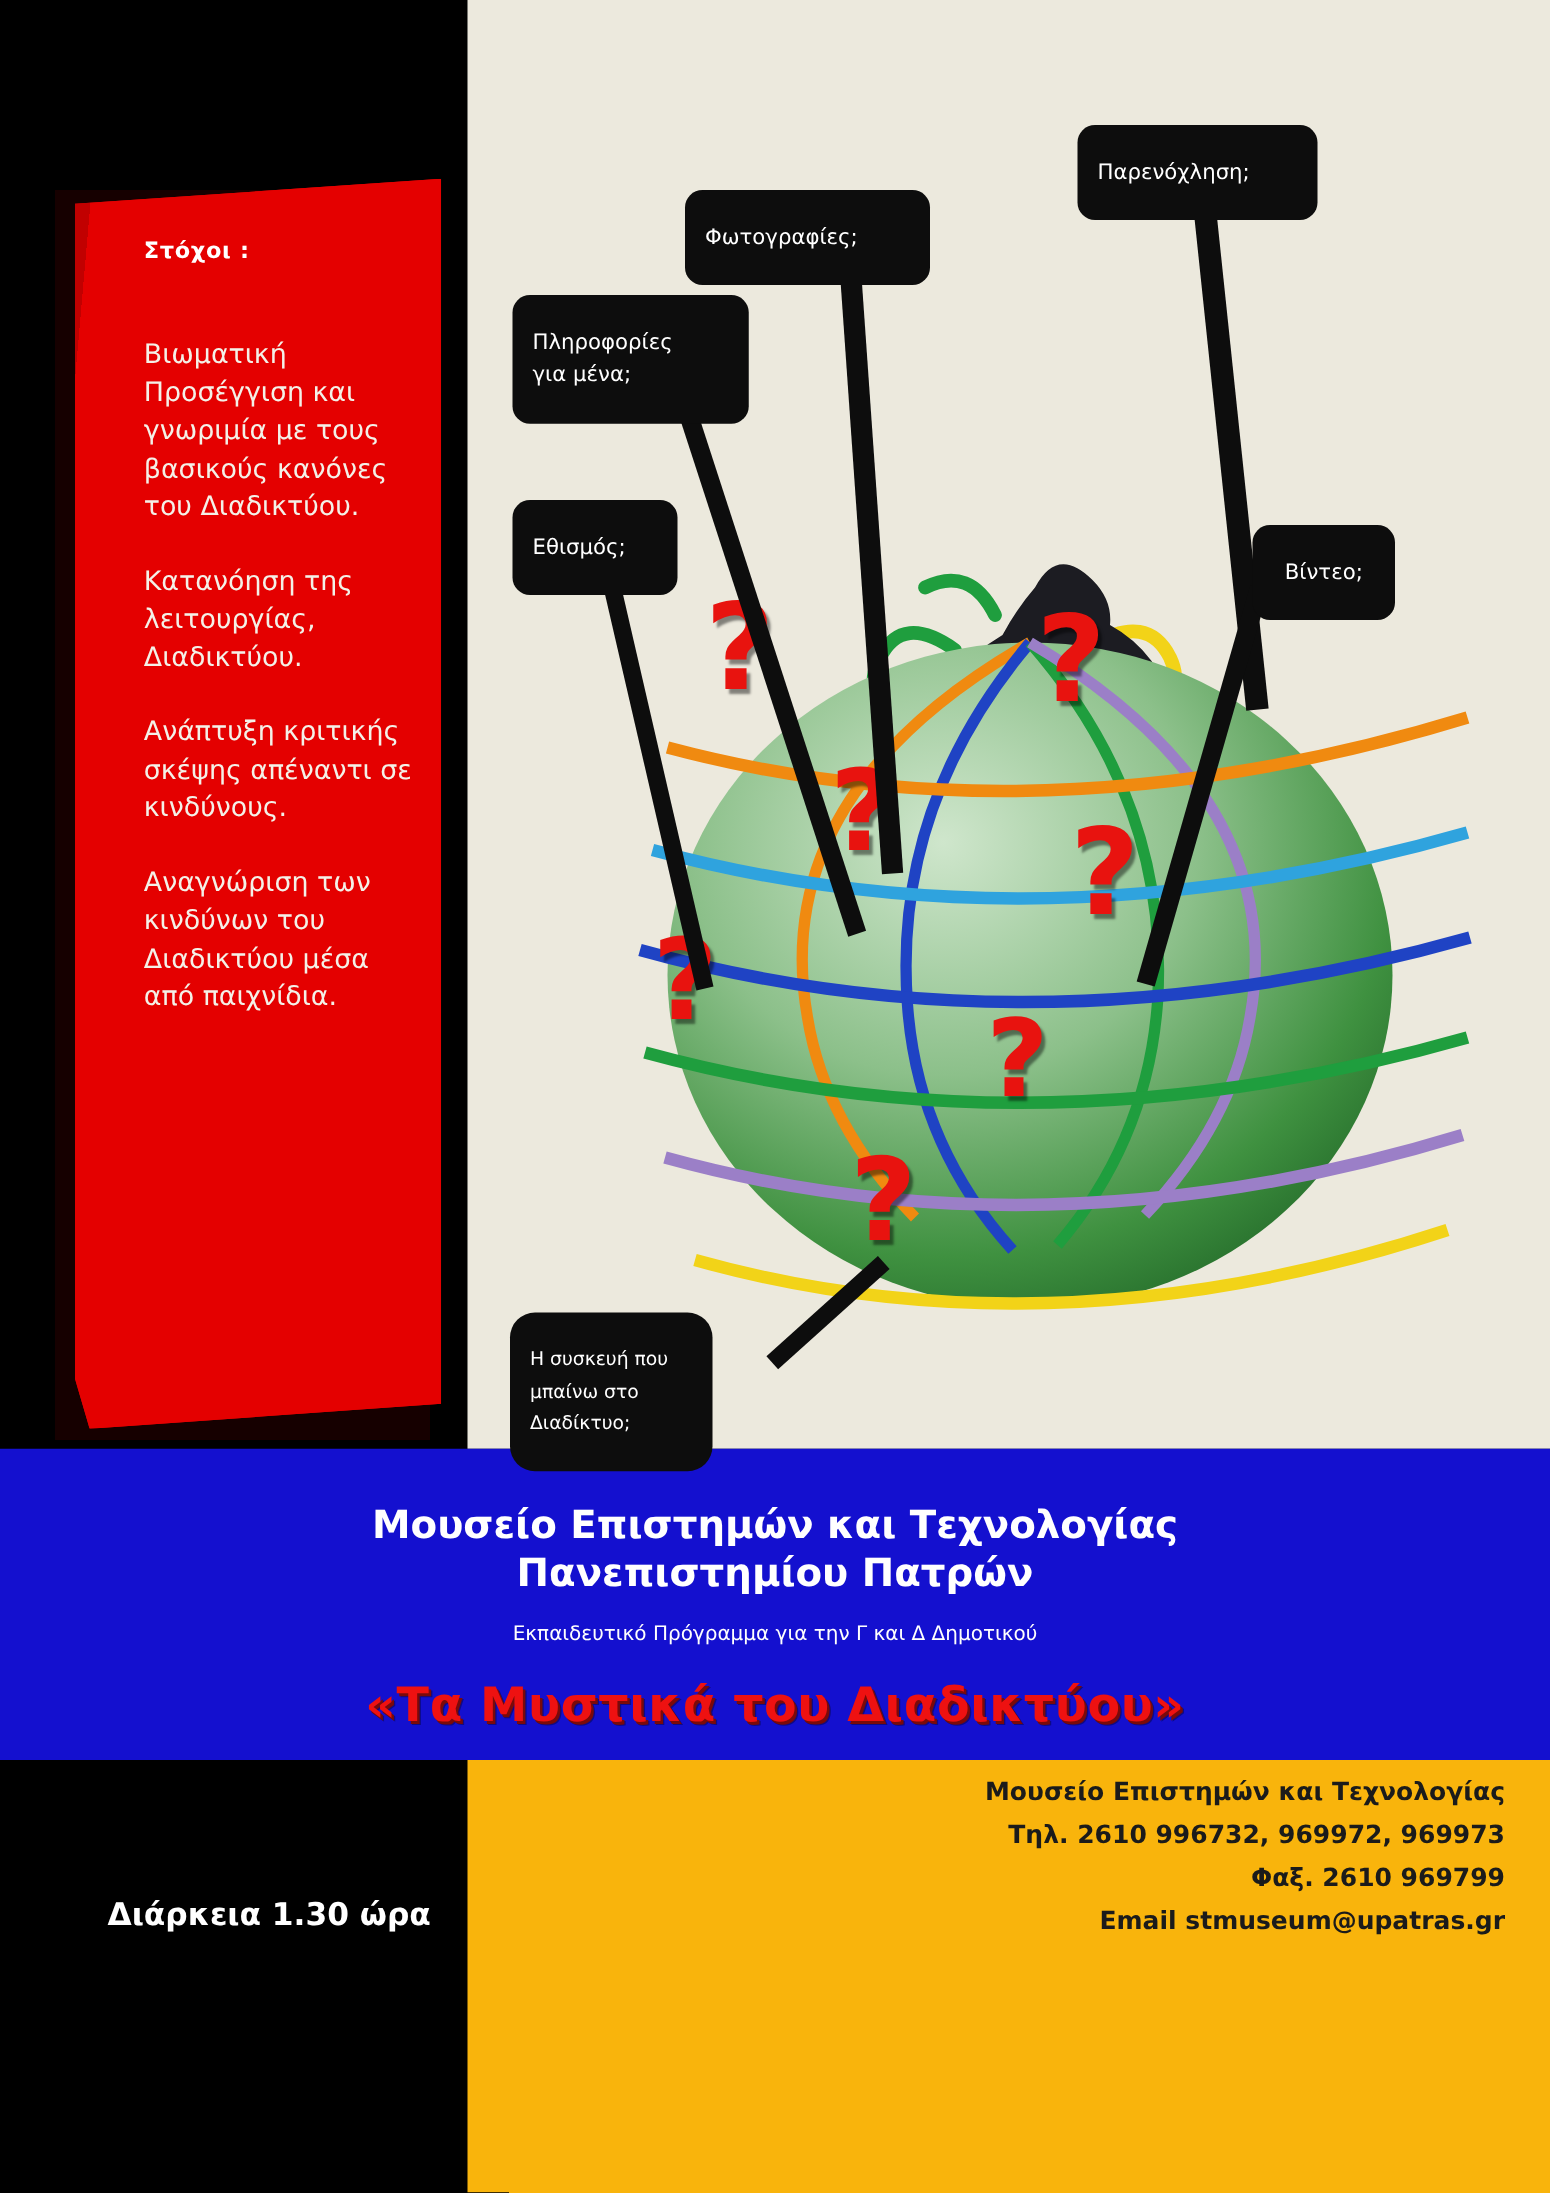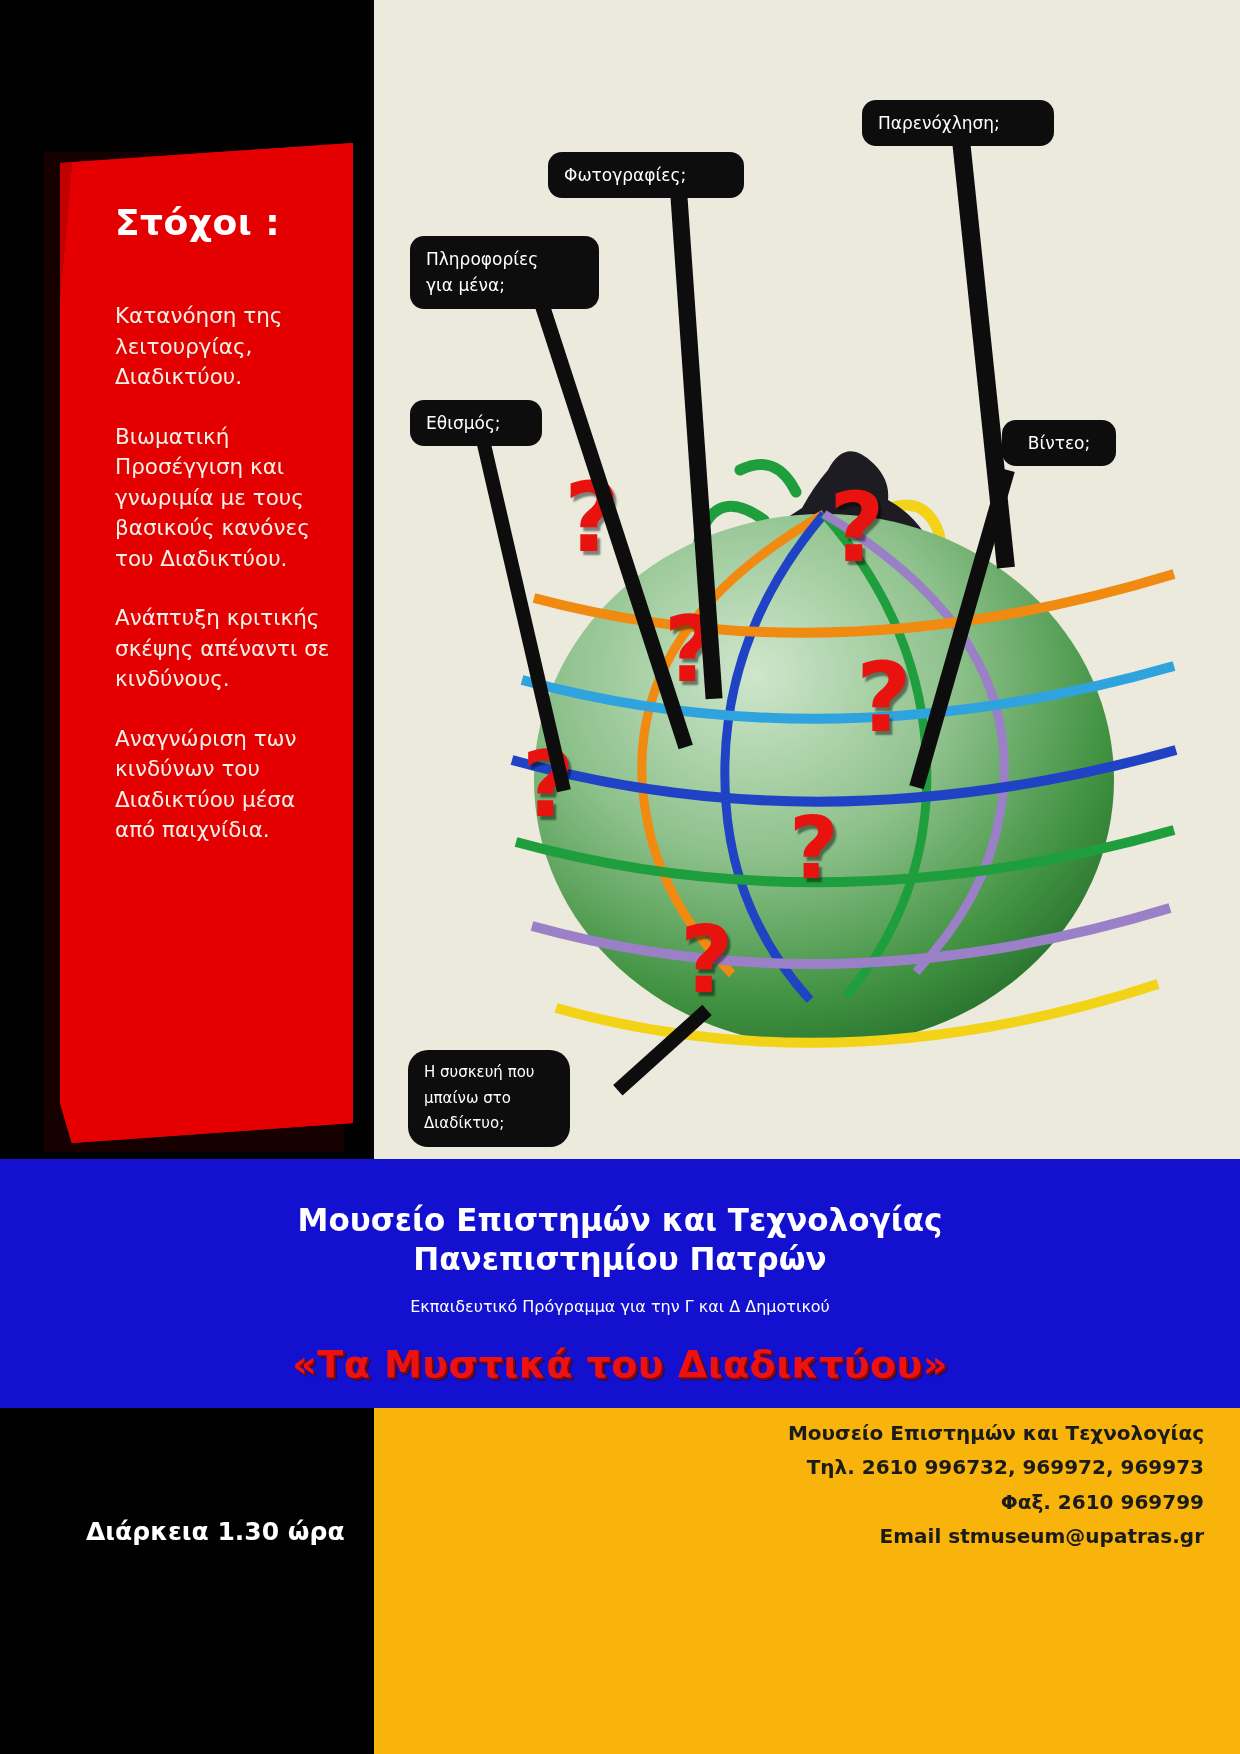--- a/index.html
+++ b/index.html
@@ -31,43 +31,43 @@
     background:#e00000;
     background-image:linear-gradient(95deg,#c10000 0 14px,#e40000 14px 100%);
     clip-path:polygon(0 2%,100% 0,100% 98%,4% 100%,0 96%);
     box-shadow:6px 8px 0 rgba(0,0,0,.45);
   }
   .red-card-inner{
     position:absolute;left:115px;top:190px;width:215px;
     color:#f3efe6;
   }
   .goals-title{
-    font-size:36px;font-weight:bold;letter-spacing:.5px;
-    margin:12px 0 58px 0;color:#ffffff;
+    font-size:18px;font-weight:bold;letter-spacing:.5px;
+    margin:0 0 58px 0;color:#ffffff;
   }
   .goal{
     font-size:21.5px;line-height:1.42;margin:0 0 29px 0;color:#f4f1e8;
   }
 
   
   .globe-wrap{position:absolute;left:30px;top:430px;width:740px;height:680px;}
   .globe-svg{position:absolute;left:0;top:0;}
 
   
   .qmark{
     position:absolute;color:#e8130f;font-weight:bold;
     font-family:"DejaVu Sans","Liberation Sans",sans-serif;
     text-shadow:3px 4px 2px rgba(0,0,0,.45);
     line-height:1;user-select:none;
   }
 
   
   .callout{
     position:absolute;background:#0d0d0d;color:#ffffff;
-    border-radius:14px;padding:10px 16px;
+    border-radius:14px;padding:25px 16px;
     font-size:17px;line-height:1.55;z-index:40;white-space:pre-line;
   }
   .tail{position:absolute;background:#0d0d0d;z-index:35;transform-origin:top center;}
 
   
   .blue-band{
     position:absolute;left:0;top:1159px;width:1240px;height:249px;
     background:#1410cf;
   }
   .org-line1,.org-line2{
@@ -198,22 +198,22 @@
   <div class="callout" style="left:1002px;top:420px;width:82px;text-align:center;">Βίντεο;</div>
 
   <div class="callout" style="left:408px;top:1050px;width:130px;font-size:15px;line-height:1.7;border-radius:20px;">Η συσκευή που
 μπαίνω  στο
 Διαδίκτυο;</div>
 
   <div class="red-shadow"></div>
   <div class="red-card"></div>
   <div class="red-card-inner">
     <p class="goals-title">Στόχοι :</p>
+    <p class="goal">Βιωματική Προσέγγιση και γνωριμία με τους βασικούς κανόνες του Διαδικτύου.</p>
     <p class="goal">Κατανόηση της λειτουργίας, Διαδικτύου.</p>
-    <p class="goal">Βιωματική Προσέγγιση και γνωριμία με τους βασικούς κανόνες του Διαδικτύου.</p>
     <p class="goal">Ανάπτυξη κριτικής σκέψης απέναντι σε κινδύνους.</p>
     <p class="goal">Αναγνώριση των  κινδύνων του Διαδικτύου μέσα από παιχνίδια.</p>
   </div>
 
   <div class="blue-band">
     <div class="org-line1">Μουσείο  Επιστημών και Τεχνολογίας</div>
     <div class="org-line2">Πανεπιστημίου Πατρών</div>
     <div class="sub-line">Εκπαιδευτικό Πρόγραμμα για την Γ και Δ Δημοτικού</div>
     <div class="prog-title">«Τα Μυστικά του Διαδικτύου»</div>
   </div>

